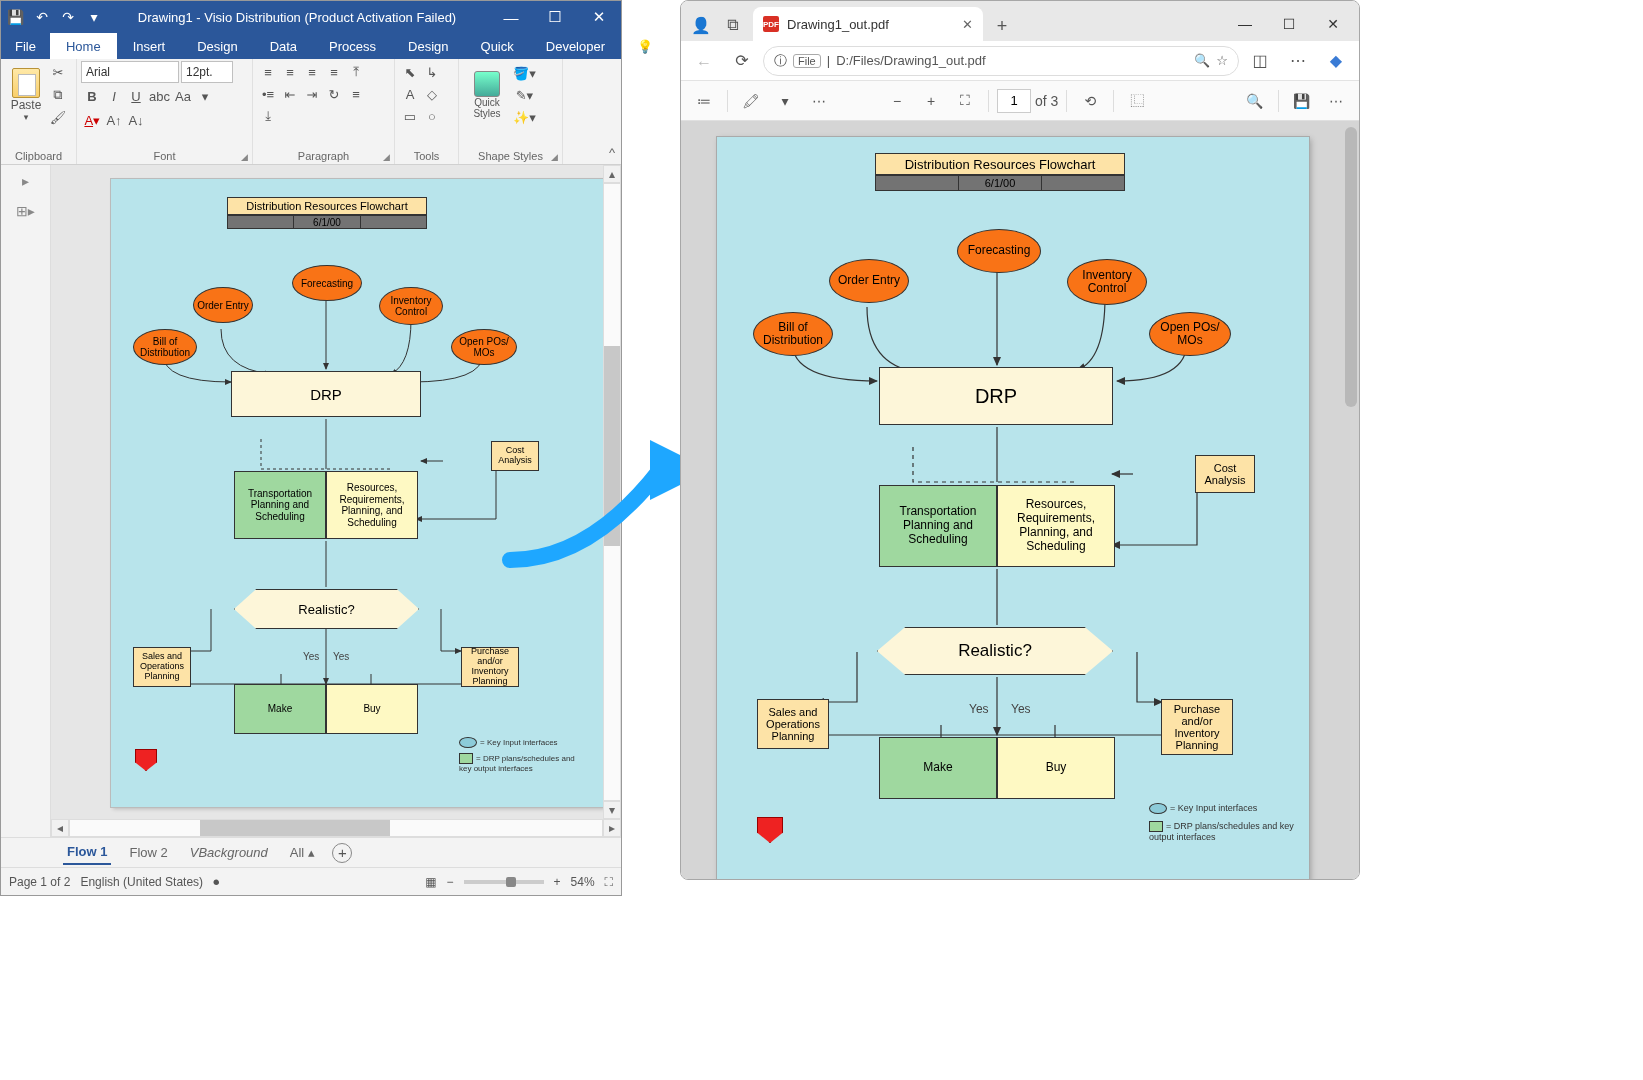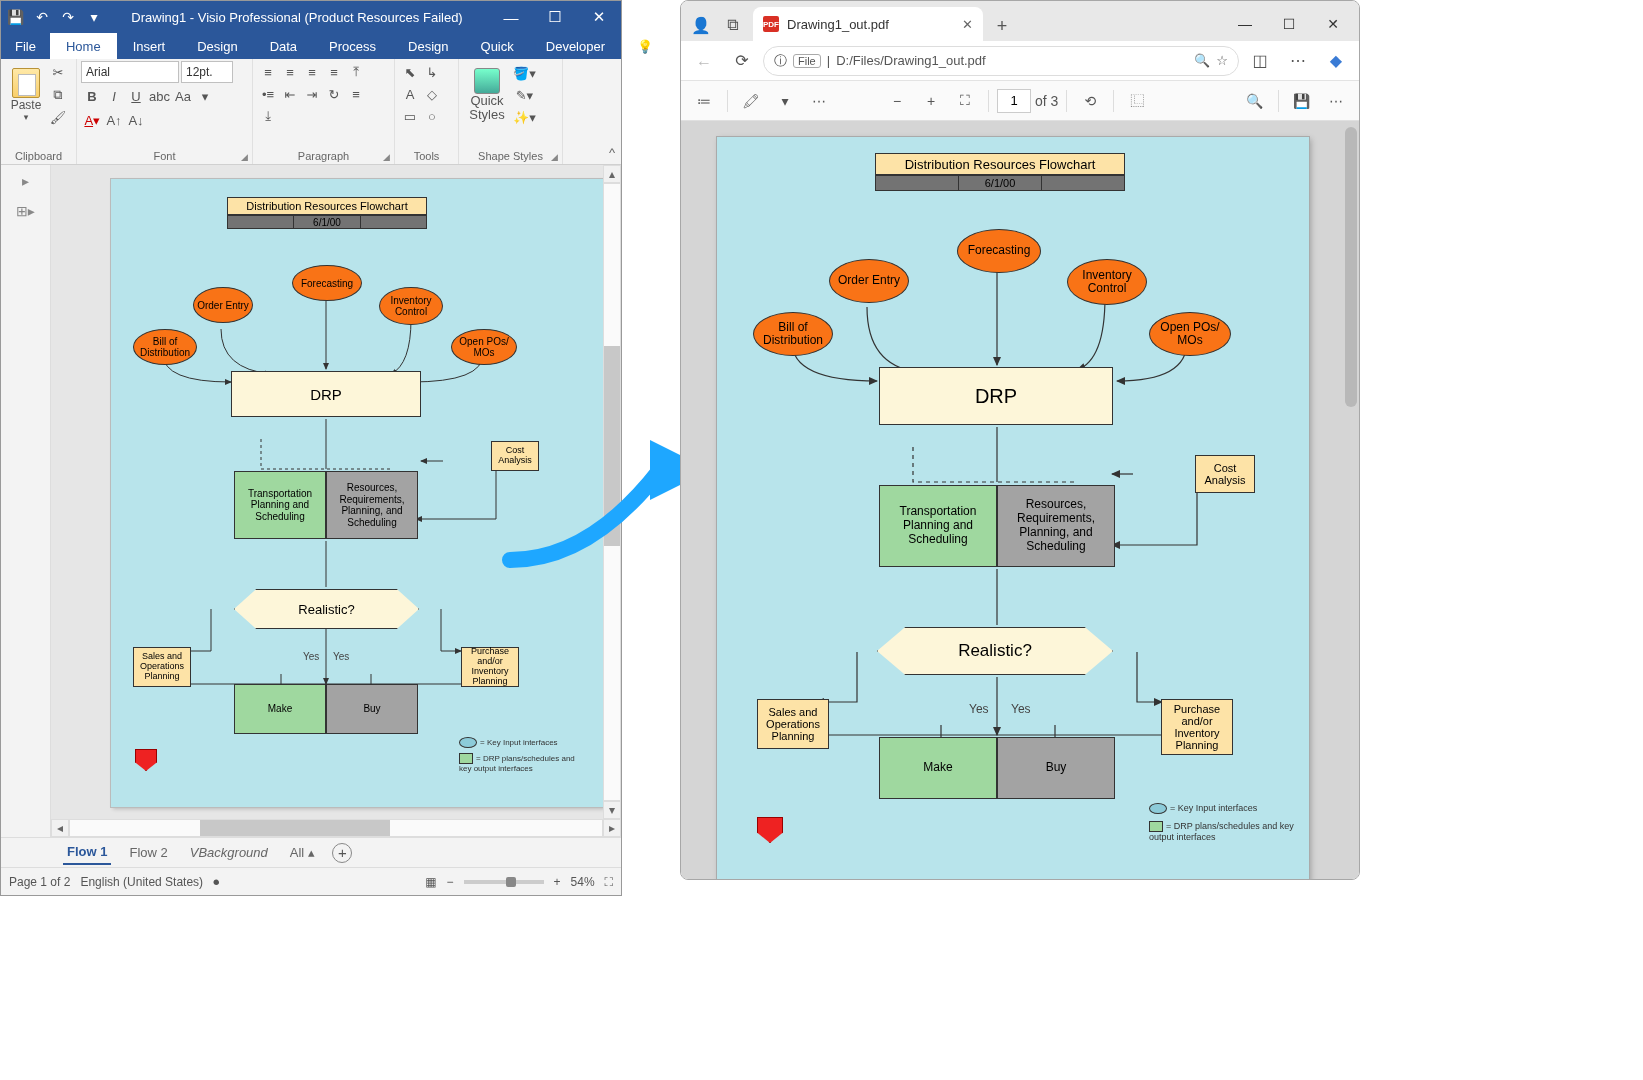--- a/index.html
+++ b/index.html
@@ -60,21 +60,21 @@
     .statusbar .zslider { width:80px; height:4px; background:#ccc; position:relative;}
     .statusbar .zslider .knob { width:10px; height:10px; background:#888; position:absolute; top:-3px; left:42px; border-radius:2px;}
 
     
     .fc-title { position:absolute; background:#fde3a7; border:1px solid #333; text-align:center; font-size:11px; display:flex; align-items:center; justify-content:center;}
     .fc-subtitle { position:absolute; background:#737373; border:1px solid #333; text-align:center; font-size:10px; display:flex;}
     .fc-ell { position:absolute; background:#f97316; border:1px solid #333; border-radius:50%; text-align:center; font-size:10px; display:flex; align-items:center; justify-content:center; line-height:1.1;}
     .fc-rect { position:absolute; background:#fdf6d9; border:1px solid #333; text-align:center; font-size:15px; display:flex; align-items:center; justify-content:center;}
     .fc-small { position:absolute; background:#fde3a7; border:1px solid #333; text-align:center; font-size:9px; display:flex; align-items:center; justify-content:center; line-height:1.1; padding:2px;}
     .fc-green { position:absolute; background:#9fd89f; border:1px solid #333; text-align:center; font-size:10px; display:flex; align-items:center; justify-content:center; line-height:1.15; padding:2px;}
-    .fc-green.light { background:#a3a3a3; }
+    .fc-green.light { background:#fef9c3; }
     .fc-hex { position:absolute; background:#fdf6d9; border:1px solid #333; text-align:center; font-size:13px; display:flex; align-items:center; justify-content:center; clip-path: polygon(12% 0,88% 0,100% 50%,88% 100%,12% 100%,0 50%);}
     .marker { position:absolute; width:22px; height:22px; background:#e22; clip-path: polygon(0 0,100% 0,100% 60%,50% 100%,0 60%); border:1px solid #900;}
     .legend { position:absolute; font-size:8px; color:#333;}
     .lg-ell { display:inline-block; width:18px; height:11px; border-radius:50%; border:1px solid #333; background:#8ccbd9; vertical-align:middle; margin-right:3px;}
     .lg-rect { display:inline-block; width:14px; height:11px; border:1px solid #333; background:#9fd89f; vertical-align:middle; margin-right:3px;}
 
     
     .big-arrow { position:absolute; left:500px; top:430px; width:220px; height:140px; }
 
     
@@ -120,21 +120,21 @@
 <body>
 
 <div class="visio-window">
   <div class="visio-titlebar">
     <div class="left">
       <div class="qat-btn">💾</div>
       <div class="qat-btn">↶</div>
       <div class="qat-btn">↷</div>
       <div class="qat-btn">▾</div>
     </div>
-    <div class="mid">Drawing1 - Visio Professional (Product Resources Failed)</div>
+    <div class="mid">Drawing1 - Visio Distribution (Product Activation Failed)</div>
     <div class="right">
       <div class="winbtn">—</div>
       <div class="winbtn">☐</div>
       <div class="winbtn">✕</div>
     </div>
   </div>
 
   <div class="ribbon-tabs">
     <div class="tab file">File</div>
     <div class="tab active">Home</div>
@@ -234,21 +234,21 @@
             <div class="rbtn">○</div>
           </div>
       </div>
       <div class="label">Tools</div>
     </div>
 
     <div class="ribbon-group" style="width:104px">
       <div style="display:flex;align-items:center;height:68px;">
         <div style="display:flex;flex-direction:column;align-items:center;width:48px;">
           <div style="width:26px;height:26px;background:linear-gradient(#7fc,#4a9);border:1px solid #888;border-radius:3px;"></div>
-          <span style="font-size:13px;line-height:1.1;text-align:center">Quick Styles</span>
+          <span style="font-size:10px;line-height:1.1;text-align:center">Quick Styles</span>
         </div>
         <div style="display:flex;flex-direction:column;">
           <div class="rbtn">🪣▾</div>
           <div class="rbtn">✎▾</div>
           <div class="rbtn">✨▾</div>
         </div>
       </div>
       <div class="label"><span>Shape Styles</span><span class="dlaunch">◢</span></div>
     </div>
 

